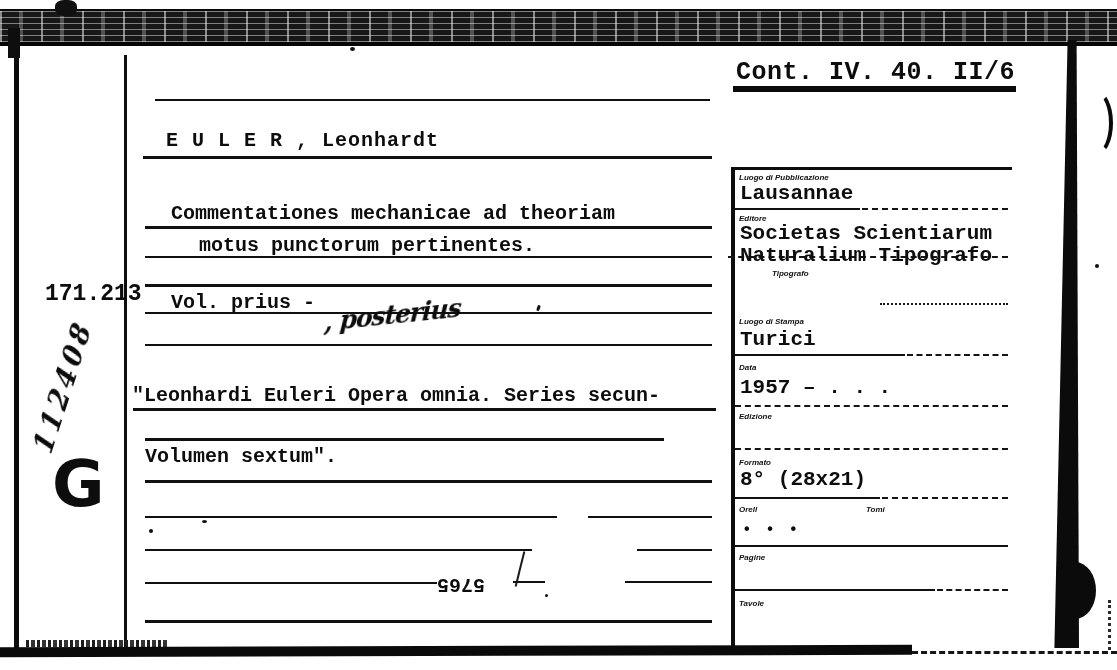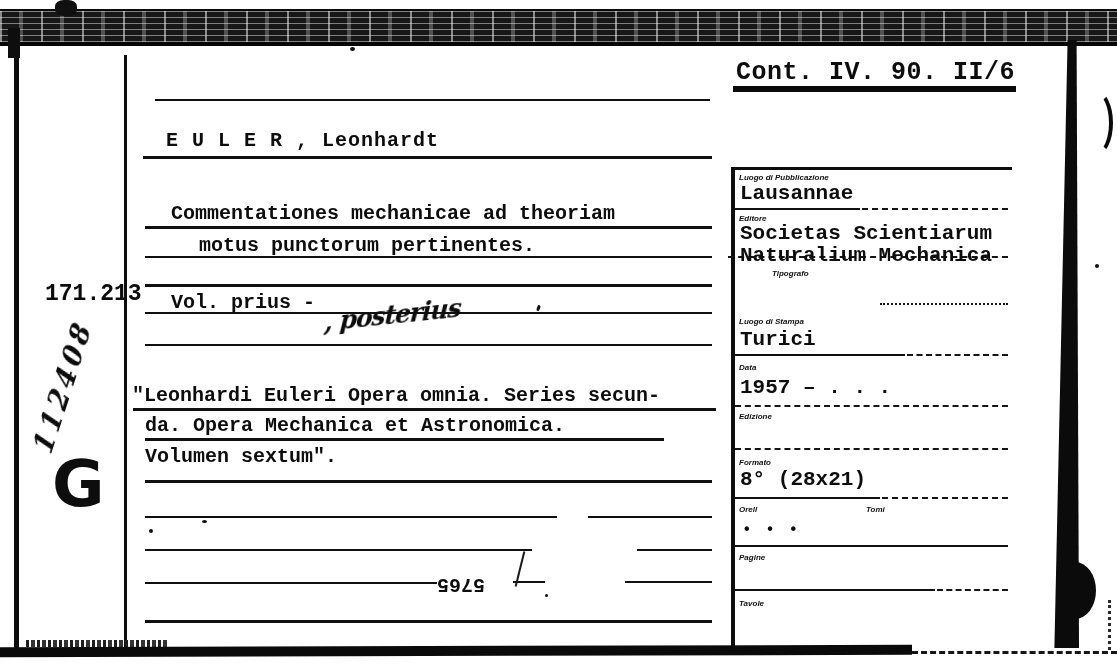--- a/index.html
+++ b/index.html
@@ -45,21 +45,21 @@
   <div class="abs" style="left:0;top:646px;width:912px;height:10px;background:#0a0a0a;transform:rotate(-0.15deg);z-index:4;"></div>
   <div class="abs" style="left:912px;top:651px;width:205px;border-top:3px dashed #161616;z-index:4;"></div>
   <div id="rightbar"></div>
   <div id="arc"></div>
   <div id="dbump"></div>
   <div class="abs" style="left:1108px;top:600px;height:50px;border-right:3px dotted #2a2a2a;z-index:4;"></div>
   <div id="smudge"></div>
 
   <div class="abs" style="left:124px;top:55px;width:3px;height:592px;background:#0e0e0e;z-index:1;"></div>
 
-  <div class="tw" style="left:736px;top:60px;font-size:25px;letter-spacing:.5px;">Cont. IV. 90. II/6</div>
+  <div class="tw" style="left:736px;top:60px;font-size:25px;letter-spacing:.5px;">Cont. IV. 40. II/6</div>
   <div class="abs" style="left:733px;top:86px;width:283px;height:6px;background:#0a0a0a;z-index:1;"></div>
 
   <div class="tw" style="left:45px;top:283px;font-size:23px;z-index:3;">171.213</div>
   <div class="tw hand" style="left:42px;top:438px;font-size:27px;letter-spacing:4px;transform:rotate(-72deg) skewX(-6deg);transform-origin:0 50%;filter:blur(.2px);">112408</div>
   <div class="tw" style="left:52px;top:452px;font-size:64px;font-family:'DejaVu Sans',sans-serif;font-weight:900;">G</div>
   <div class="speck" style="left:89px;top:489px;width:4px;height:9px;border-radius:2px;"></div>
 
   <div class="rule" style="left:155px;top:99px;width:555px;"></div>
   <div class="rule rule3" style="left:143px;top:156px;width:569px;"></div>
   <div class="rule rule3" style="left:145px;top:226px;width:567px;"></div>
@@ -79,36 +79,35 @@
   <div class="rule" style="left:625px;top:581px;width:87px;"></div>
   <div class="rule rule3" style="left:145px;top:620px;width:567px;"></div>
   <div class="abs" style="left:519px;top:551px;width:2px;height:36px;background:#1a1a1a;transform:rotate(14deg);z-index:2;"></div>
 
   <div class="tw" style="left:166px;top:131px;font-size:20px;letter-spacing:1px;">E U L E R , Leonhardt</div>
   <div class="tw" style="left:171px;top:204px;font-size:20px;text-align:right;">Commentationes mechanicae ad theoriam</div>
   <div class="tw" style="left:171px;top:236px;font-size:20px;padding-left:28px;">motus punctorum pertinentes.</div>
   <div class="tw" style="left:171px;top:293px;font-size:20px;">Vol. prius -</div>
   <div class="tw hand" style="left:324px;top:303px;font-size:25px;transform:rotate(-6deg) skewX(-10deg);letter-spacing:-1px;">, posterius</div>
   <div class="tw" style="left:132px;top:386px;font-size:20px;">"Leonhardi Euleri Opera omnia. Series secun-</div>
-  <div class="tw" style="left:145px;top:416px;font-size:20px;">da. Opera Mechanica et Astronomica.</div>
   <div class="tw" style="left:145px;top:447px;font-size:20px;">Volumen sextum".</div>
   <div class="tw" style="left:437px;top:574px;font-size:20px;transform:rotate(180deg);">5765</div>
 
   <div class="abs" style="left:731px;top:167px;width:281px;height:3px;background:#0d0d0d;z-index:1;"></div>
   <div class="abs" style="left:731px;top:167px;width:4px;height:481px;background:#0d0d0d;z-index:1;"></div>
 
   <div class="lbl" style="left:739px;top:173px;">Luogo di Pubblicazione</div>
   <div class="val" style="left:740px;top:183px;">Lausannae</div>
   <div class="rule" style="left:735px;top:208px;width:125px;"></div>
   <div class="dashedl" style="left:862px;top:208px;width:146px;"></div>
 
   <div class="lbl" style="left:739px;top:214px;">Editore</div>
   <div class="val" style="left:740px;top:223px;">Societas Scientiarum</div>
   <div class="dashedl" style="left:728px;top:256px;width:280px;"></div>
-  <div class="val" style="left:740px;top:245px;">Naturalium Mechanica</div>
+  <div class="val" style="left:740px;top:245px;">Naturalium Tipografo</div>
 
   <div class="lbl" style="left:772px;top:269px;">Tipografo</div>
   <div class="dottedl" style="left:880px;top:303px;width:128px;"></div>
 
   <div class="lbl" style="left:739px;top:317px;">Luogo di Stampa</div>
   <div class="val" style="left:740px;top:329px;">Turici</div>
   <div class="rule" style="left:735px;top:354px;width:170px;"></div>
   <div class="dashedl" style="left:907px;top:354px;width:101px;"></div>
 
   <div class="lbl" style="left:739px;top:363px;">Data</div>

